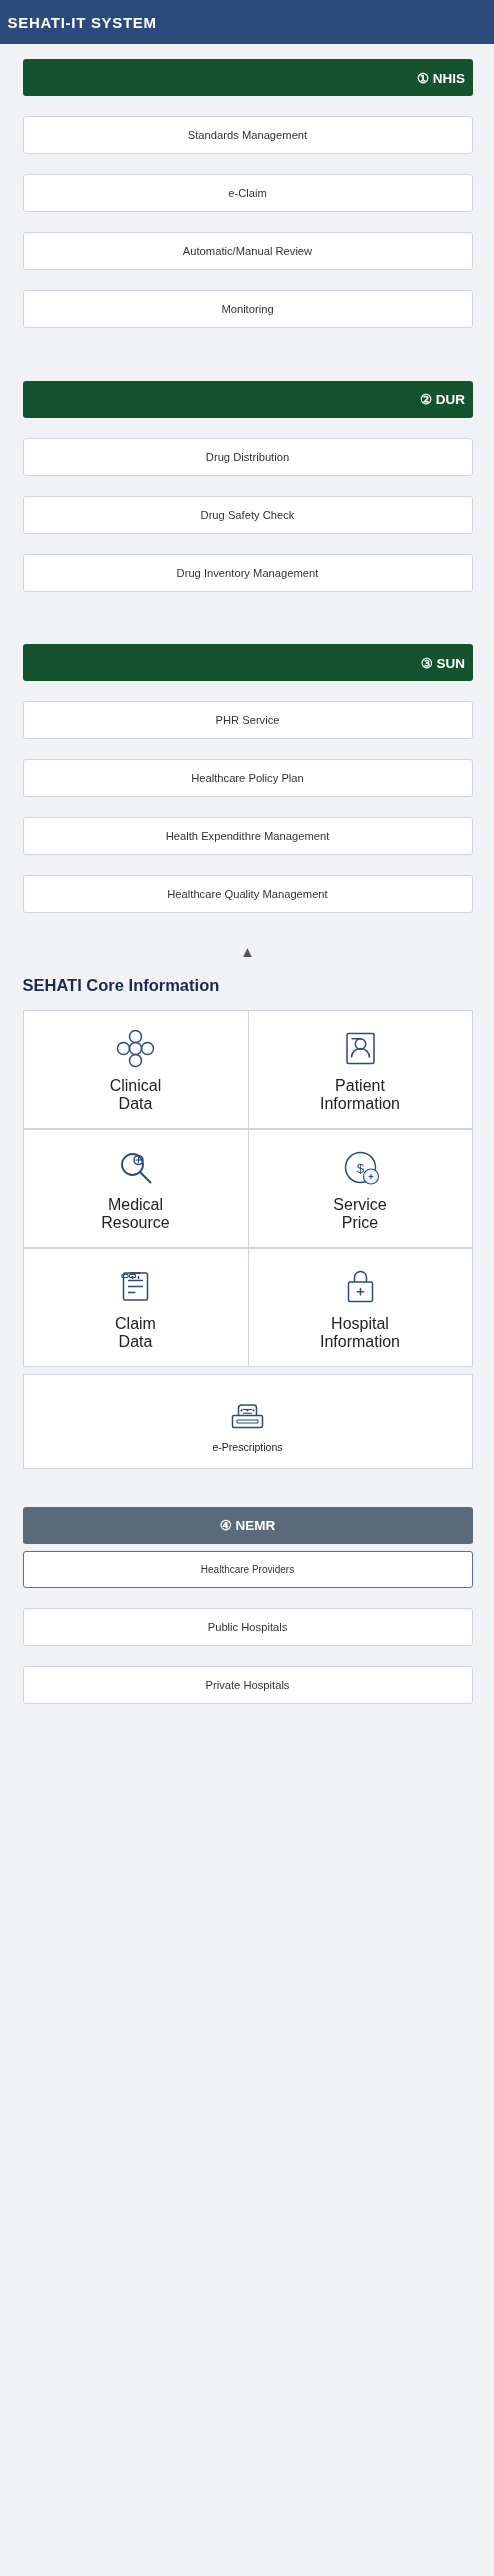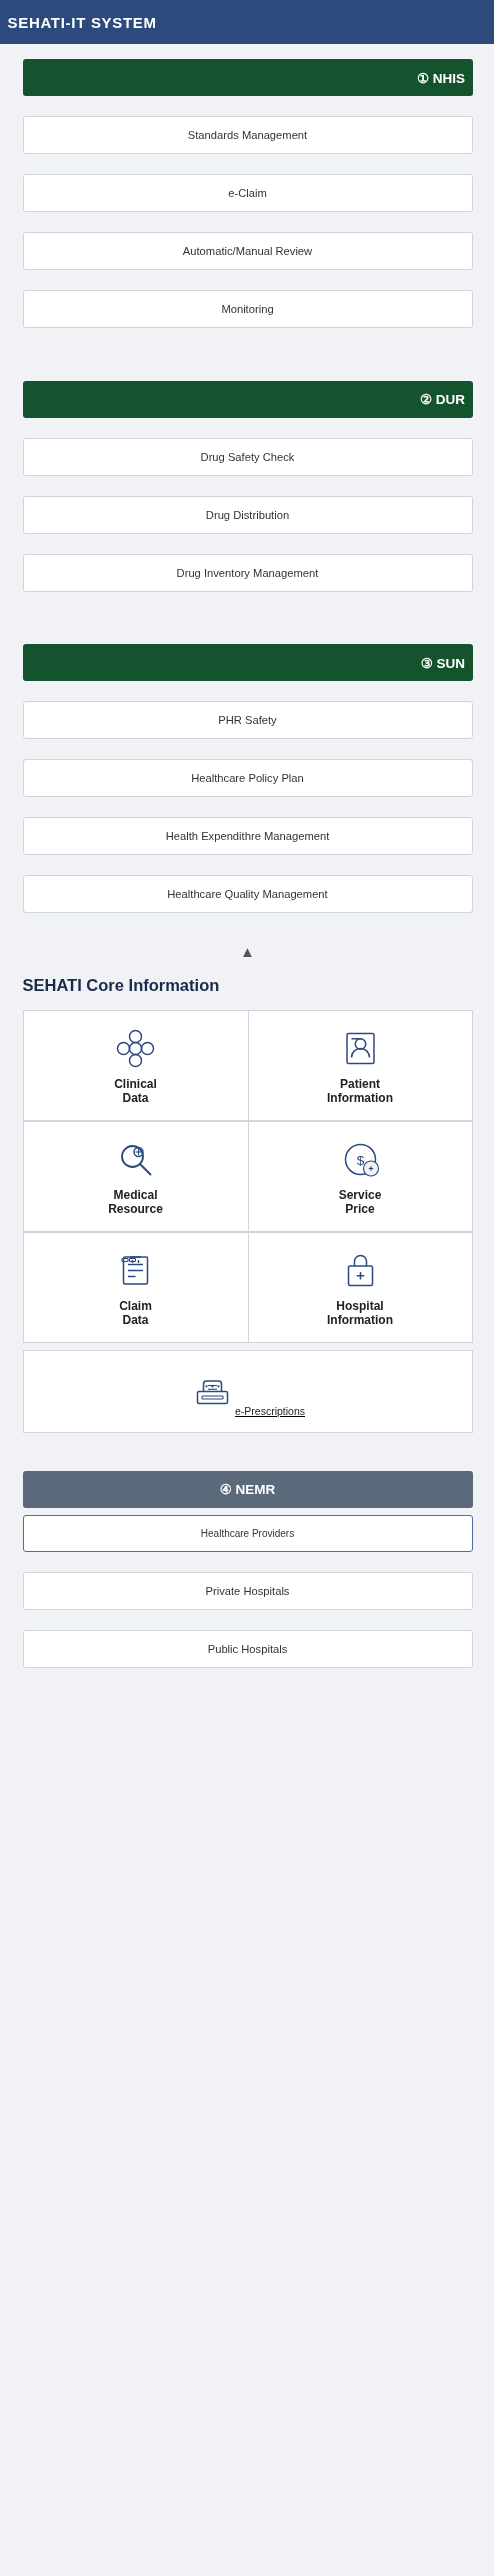--- a/index.html
+++ b/index.html
@@ -94,38 +94,37 @@
     .core-cell .icon-wrap {
       width: 45px;
       height: 45px;
       display: flex;
       align-items: center;
       justify-content: center;
       margin-bottom: 6px;
     }
 
     .core-cell .cell-label {
-      font-size: 12px;
+      font-size: 16px;
       color: #222;
       text-align: center;
-      font-weight: 700;
+      font-weight: 400;
     }
 
     .core-single {
       display: flex;
-      flex-direction: row;
-      align-items: flex-end;
+      flex-direction: column;
+      align-items: center;
       justify-content: center;
       padding: 15px 7.5px;
       border: 0.7px solid #d0d5dd;
       background: white;
       cursor: pointer;
       margin: 0 22.5px;
       margin-bottom: 7.5px;
-      text-decoration: underline;
     }
 
     .core-single .icon-wrap {
       width: 45px;
       height: 45px;
       display: flex;
       align-items: center;
       justify-content: center;
       margin-bottom: 6px;
     }
@@ -190,38 +189,38 @@
   </div>
 </div>
 
 <div class="section-gap"></div>
 
 <div class="section-container">
   <div class="section-header">
     <span>② DUR</span>
   </div>
   <div class="menu-item">
+    <span>Drug Distribution</span>
+  </div>
+  <div class="menu-item">
     <span>Drug Safety Check</span>
-  </div>
-  <div class="menu-item">
-    <span>Drug Distribution</span>
   </div>
   <div class="menu-item">
     <span>Drug Inventory Management</span>
   </div>
 </div>
 
 <div class="section-gap"></div>
 
 <div class="section-container">
   <div class="section-header">
     <span>③ SUN</span>
   </div>
   <div class="menu-item">
-    <span>PHR Safety</span>
+    <span>PHR Service</span>
   </div>
   <div class="menu-item">
     <span>Healthcare Policy Plan</span>
   </div>
   <div class="menu-item">
     <span>Health Expendithre Management</span>
   </div>
   <div class="menu-item">
     <span>Healthcare Quality Management</span>
   </div>
@@ -341,19 +340,19 @@
 <div class="section-gap"></div>
 
 <div class="section-container">
   <div class="section-header-dark">
     <span>④ NEMR</span>
   </div>
   <div class="menu-item-outlined">
     <span>Healthcare Providers</span>
   </div>
   <div class="menu-item">
+    <span>Public Hospitals</span>
+  </div>
+  <div class="menu-item">
     <span>Private Hospitals</span>
   </div>
-  <div class="menu-item">
-    <span>Public Hospitals</span>
-  </div>
 </div>
 
 
 </body></html>

